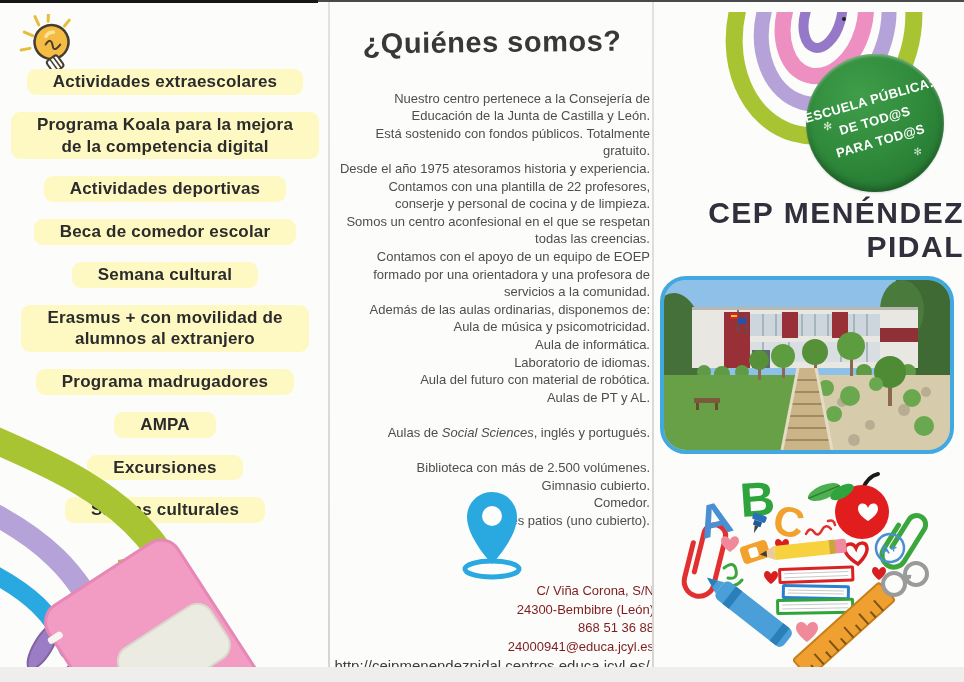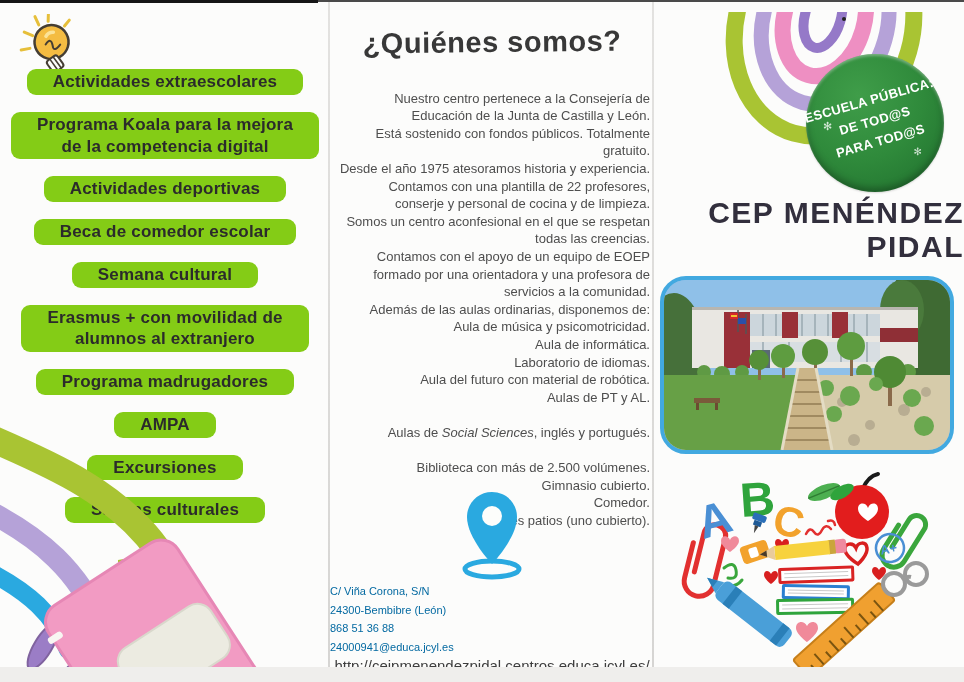--- a/index.html
+++ b/index.html
@@ -16,29 +16,29 @@
   .artifact-dot{position:absolute;width:4px;height:4px;border-radius:50%;background:#222;}
 
   .panel{position:absolute;top:12px;height:492px;}
   .panel-left{left:0;width:330px;}
   .panel-middle{left:330px;width:324px;}
   .panel-right{left:654px;width:310px;}
 
   
   .bulb{position:absolute;left:18px;top:2px;}
   .activities{position:absolute;left:0;top:57px;width:330px;display:flex;flex-direction:column;align-items:center;gap:17px;}
-  .pill{background:#84cc16;color:#2b2b2b;font-weight:700;font-size:17px;line-height:1.28;padding:2px 26px;border-radius:9px;white-space:pre-line;text-align:center;letter-spacing:.2px;}
+  .pill{background:#fef9c3;color:#2b2b2b;font-weight:700;font-size:17px;line-height:1.28;padding:2px 26px;border-radius:9px;white-space:pre-line;text-align:center;letter-spacing:.2px;}
   .left-deco{position:absolute;left:0;top:390px;}
 
   
   .heading{position:absolute;top:14px;left:0;width:100%;text-align:center;font-size:29px;font-weight:800;color:#383838;letter-spacing:.5px;transform:rotate(-.6deg);}
   .about{position:absolute;top:60px;left:4px;right:4px;text-align:right;font-size:13px;line-height:17.6px;color:#4e4e4e;white-space:pre-line;}
   .about .it{font-style:italic;}
   .pin{position:absolute;top:478px;left:50%;transform:translateX(-50%);}
-  .contact{position:absolute;top:570px;left:0;width:100%;text-align:left;font-size:11px;line-height:18.5px;color:#0369a1;}
+  .contact{position:absolute;top:570px;left:0;width:100%;text-align:right;font-size:13px;line-height:18.5px;color:#7f1d1d;}
   .url{position:absolute;top:645px;left:0;width:100%;text-align:center;font-size:15px;color:#3d3d3d;}
 
   
   .arcs{position:absolute;left:58px;top:0;}
   .badge{position:absolute;left:152px;top:42px;width:138px;height:138px;border-radius:50%;
          background:radial-gradient(circle at 38% 30%, #3f9d49 0%, #2f8a3b 50%, #1f6e2d 100%);
          box-shadow:inset 0 2px 3px rgba(255,255,255,.35), inset 0 -4px 7px rgba(0,0,0,.28), 0 1px 2px rgba(0,0,0,.15);}
   .badge-text{position:absolute;left:0;top:36px;width:100%;text-align:center;transform:rotate(-16deg);
               color:#fff;font-size:13px;font-weight:700;line-height:1.6;letter-spacing:.4px;white-space:pre-line;}
   .badge::before{content:"✻";position:absolute;left:17px;top:66px;color:rgba(255,255,255,.8);font-size:11px;}

